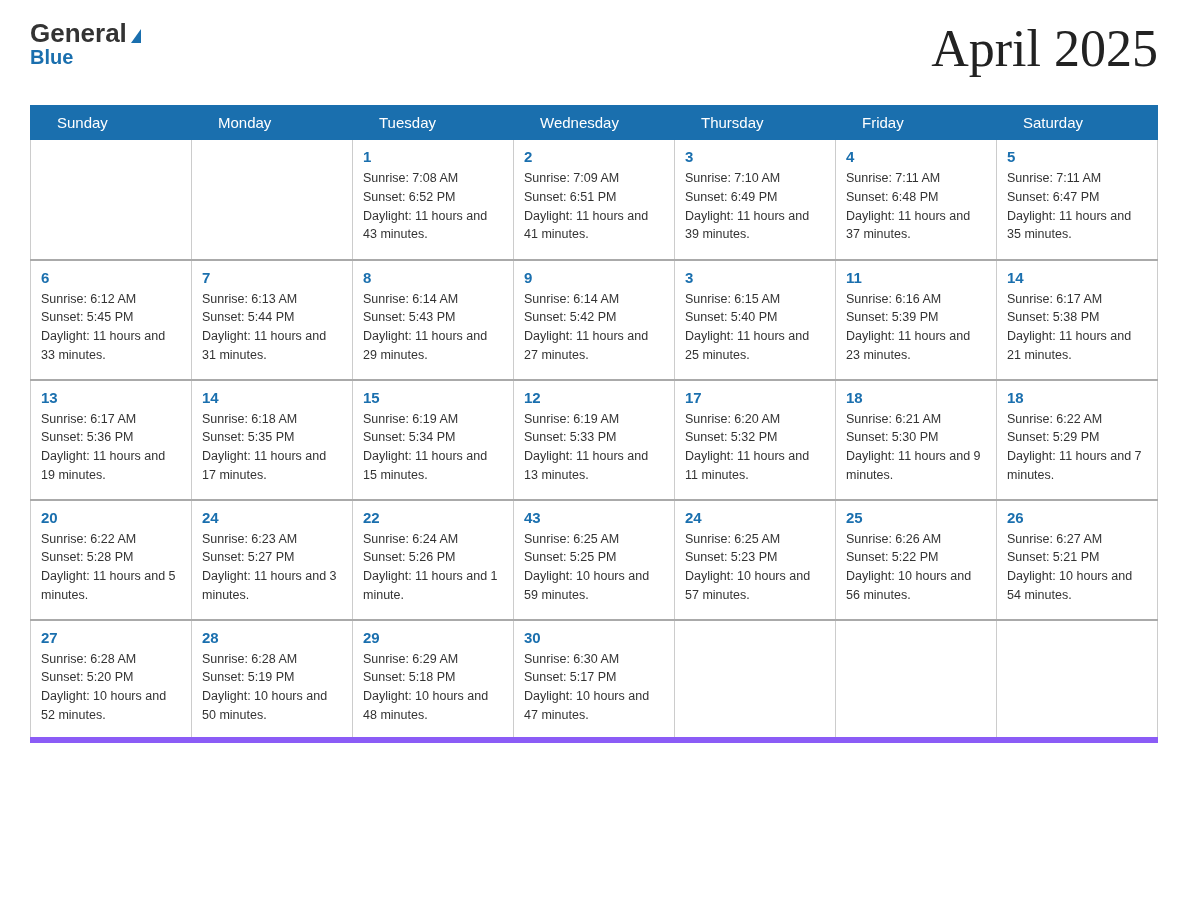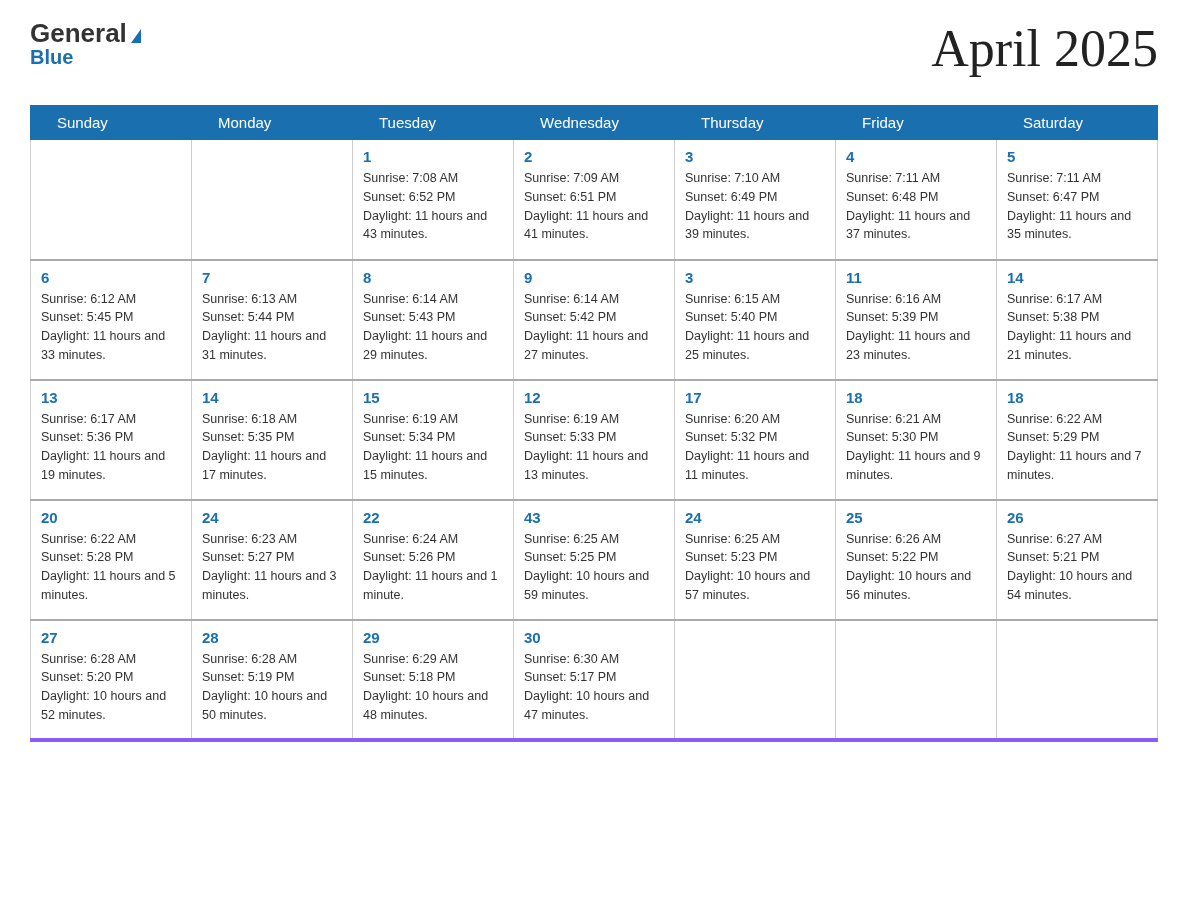--- a/index.html
+++ b/index.html
@@ -78,21 +78,21 @@
     }
     .day-info {
       font-size: 12.5px;
       line-height: 1.5;
       color: #333;
     }
     tr td {
       border-bottom: 2px solid #aaa;
     }
     tr:last-child td {
-      border-bottom: 4px solid #8b5cf6;
+      border-bottom: 6px solid #8b5cf6;
     }
     .empty-cell {
       background: #fff;
     }
   </style>
 </head>
 <body>
 
 <div class="header">
   <div class="logo">

